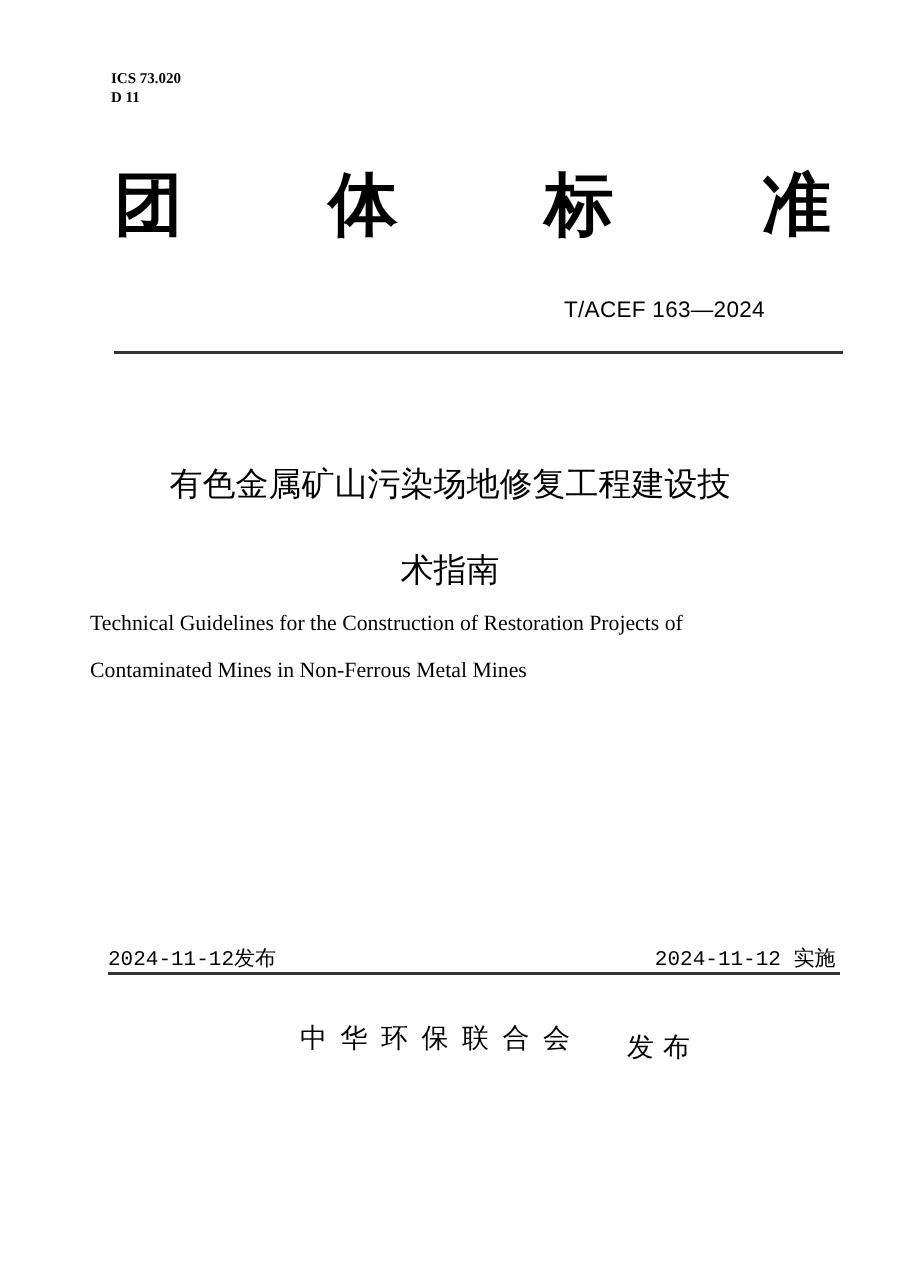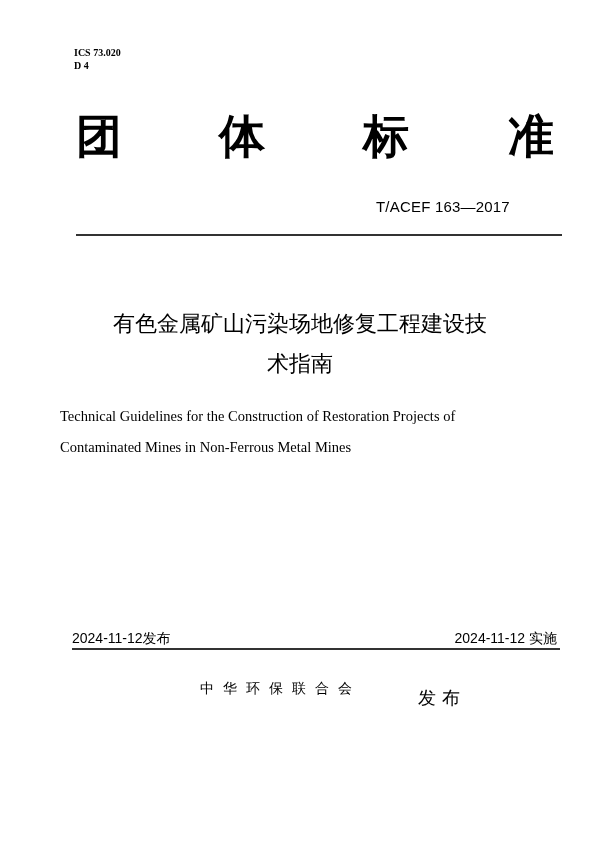--- a/index.html
+++ b/index.html
@@ -15,46 +15,46 @@
     .big-title span { position: absolute; top: 0; font-size: 46px; line-height: 56px; font-family: "DejaVu Sans", sans-serif; font-weight: bold; }
 
     .std-no { left: 376px; top: 198px; font-size: 15px; letter-spacing: 0.2px; white-space: nowrap; }
 
     .rule { background: #333; height: 1.5px; }
 
     .cn-title { left: 60px; width: 480px; text-align: center; font-size: 22px; line-height: 36px; font-family: "DejaVu Sans", sans-serif; }
 
     .en-title { left: 60px; width: 480px; font-size: 14.5px; line-height: 20px; white-space: nowrap; }
 
-    .date { top: 630px; font-size: 14px; white-space: nowrap; }
+    .date { top: 630px; font-size: 14px; white-space: nowrap; font-family: Liberation Mono, monospace; }
 
-    .org { top: 680px; left: 200px; font-size: 14px; font-family: Liberation Serif, serif; letter-spacing: 9px; white-space: nowrap; }
+    .org { top: 680px; left: 200px; font-size: 18px; font-family: Liberation Serif, serif; letter-spacing: 9px; white-space: nowrap; }
     .org-pub { top: 686px; left: 418px; font-size: 18px; font-family: "DejaVu Sans", sans-serif; letter-spacing: 6px; white-space: nowrap; }
   </style>
 </head>
 <body>
 
 <div class="abs ics serif">
   <div>ICS  73.020</div>
-  <div>D 4</div>
+  <div>D 11</div>
 </div>
 
 <div class="abs big-title">
   <span style="left:0px;">团</span>
   <span style="left:143px;">体</span>
   <span style="left:287px;">标</span>
   <span style="left:432px;">准</span>
 </div>
 
-<div class="abs std-no sans">T/ACEF 163—2017</div>
+<div class="abs std-no sans">T/ACEF 163—2024</div>
 
 <div class="abs rule" style="left:76px; top:234px; width:486px;"></div>
 
 <div class="abs cn-title" style="top:306px;">有色金属矿山污染场地修复工程建设技</div>
-<div class="abs cn-title" style="top:346px;font-family:Liberation Serif, serif;">术指南</div>
+<div class="abs cn-title" style="top:362px;font-family:Liberation Serif, serif;">术指南</div>
 
 <div class="abs en-title serif" style="top:406px;">Technical Guidelines for the Construction of Restoration Projects of</div>
 <div class="abs en-title serif" style="top:437px;">Contaminated Mines in Non-Ferrous Metal Mines</div>
 
 <div class="abs date sans" style="left:72px;">2024-11-12发布</div>
 <div class="abs date sans" style="right:43px;text-align:right;">2024-11-12 实施</div>
 
 <div class="abs rule" style="left:72px; top:648px; width:488px;"></div>
 
 <div class="abs org">中华环保联合会</div>

